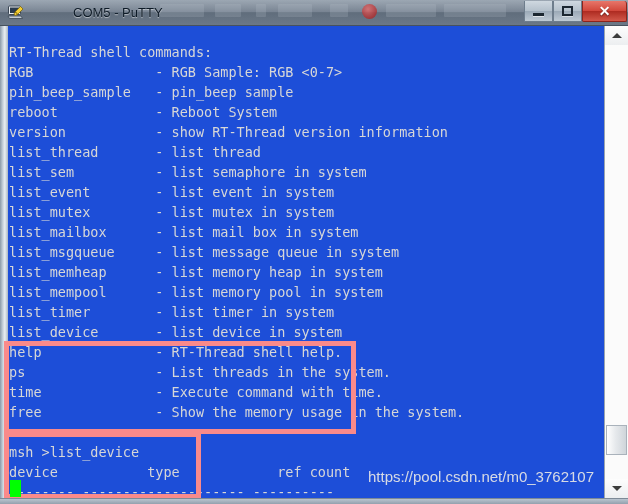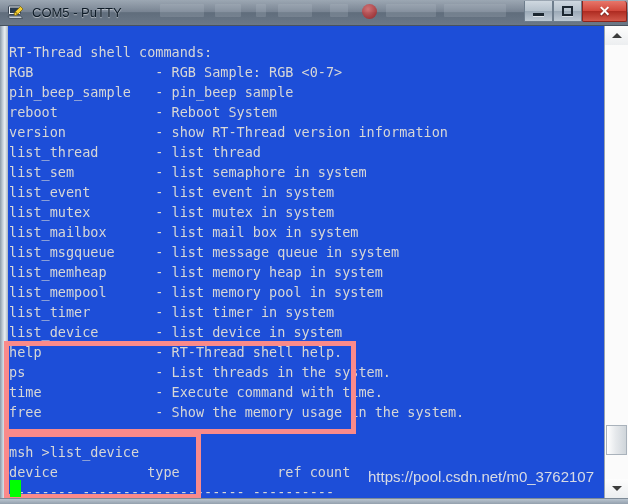--- a/index.html
+++ b/index.html
@@ -29,20 +29,21 @@
     width: 628px;
     height: 26px;
     background: linear-gradient(to bottom,
         #7b8998 0%, #6d7b8b 45%, #5d6b7b 46%, #68headed 46%, #5f6d7d 100%);
     background: linear-gradient(to bottom, #808e9d 0%, #737f8e 48%, #606d7c 50%, #6b7887 100%);
     border-bottom: 1px solid #47525e;
     box-sizing: border-box;
     display: flex;
     align-items: center;
     overflow: hidden;
+    gap: 41px;
   }
   #titlebar-glass {
     position: absolute;
     left: 0; top: 0; right: 0; height: 13px;
     background: linear-gradient(to bottom, rgba(255,255,255,0.22), rgba(255,255,255,0.02));
     pointer-events: none;
   }
   .app-icon {
     position: relative;
     margin-left: 7px;

